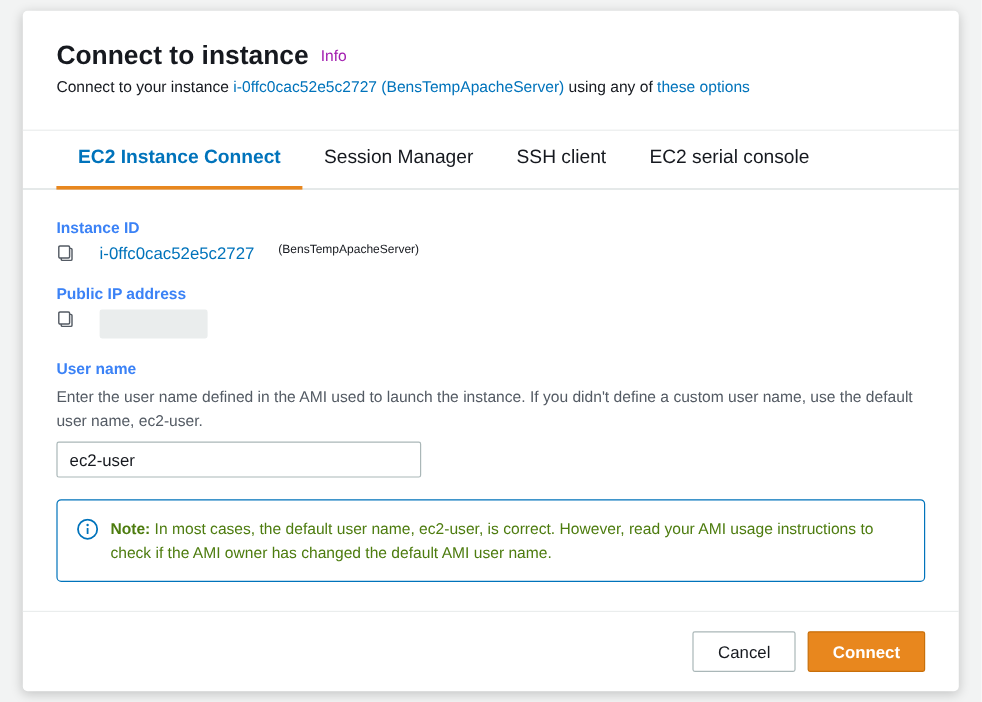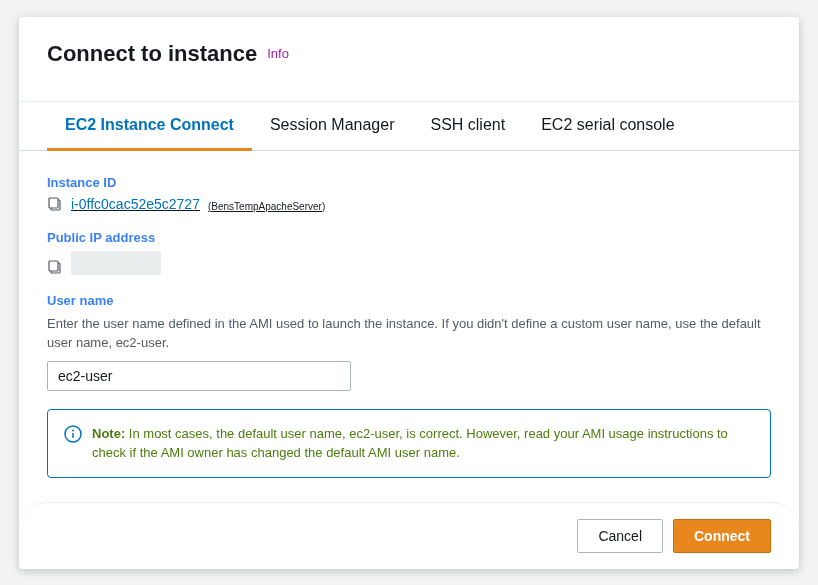--- a/index.html
+++ b/index.html
@@ -82,23 +82,22 @@
       margin-bottom: 18px;
     }
     .field-label {
       font-size: 13px;
       font-weight: 700;
       color: #3b82f6;
       margin-bottom: 6px;
     }
     .field-value-row {
       display: flex;
-      align-items: flex-end;
-      gap: 8px;
-      text-decoration: underline;
+      align-items: flex-start;
+      gap: 20px;
     }
     .copy-icon {
       display: inline-flex;
       align-items: center;
       cursor: pointer;
       color: #545b64;
       font-size: 15px;
     }
     .instance-link {
       color: #0073bb;
@@ -159,21 +158,20 @@
       font-weight: 600;
     }
 
     
     .modal-footer {
       padding: 16px 28px;
       display: flex;
       justify-content: flex-end;
       gap: 10px;
       border-top: 1px solid #eaeded;
-      border-radius: 28px;
     }
     .btn {
       padding: 8px 20px;
       border-radius: 2px;
       font-size: 14px;
       cursor: pointer;
       border: none;
       font-weight: 400;
     }
     .btn-cancel {
@@ -191,20 +189,23 @@
   </style>
 </head>
 <body>
 
 <div class="modal">
 
   <div class="modal-header">
     <div class="modal-header-title-row">
       <span class="modal-title">Connect to instance</span>
       <a class="info-link">Info</a>
+    </div>
+    <div class="subtitle">
+      <span>Connect to your instance </span><a class="info-link">i-0ffc0cac52e5c2727 (BensTempApacheServer)</a><span> using any of </span><a class="info-link">these options</a>
     </div>
   </div>
 
   <div class="tabs">
     <div class="tab active">
       <span>EC2 Instance Connect</span>
     </div>
     <div class="tab">
       <span>Session Manager</span>
     </div>

